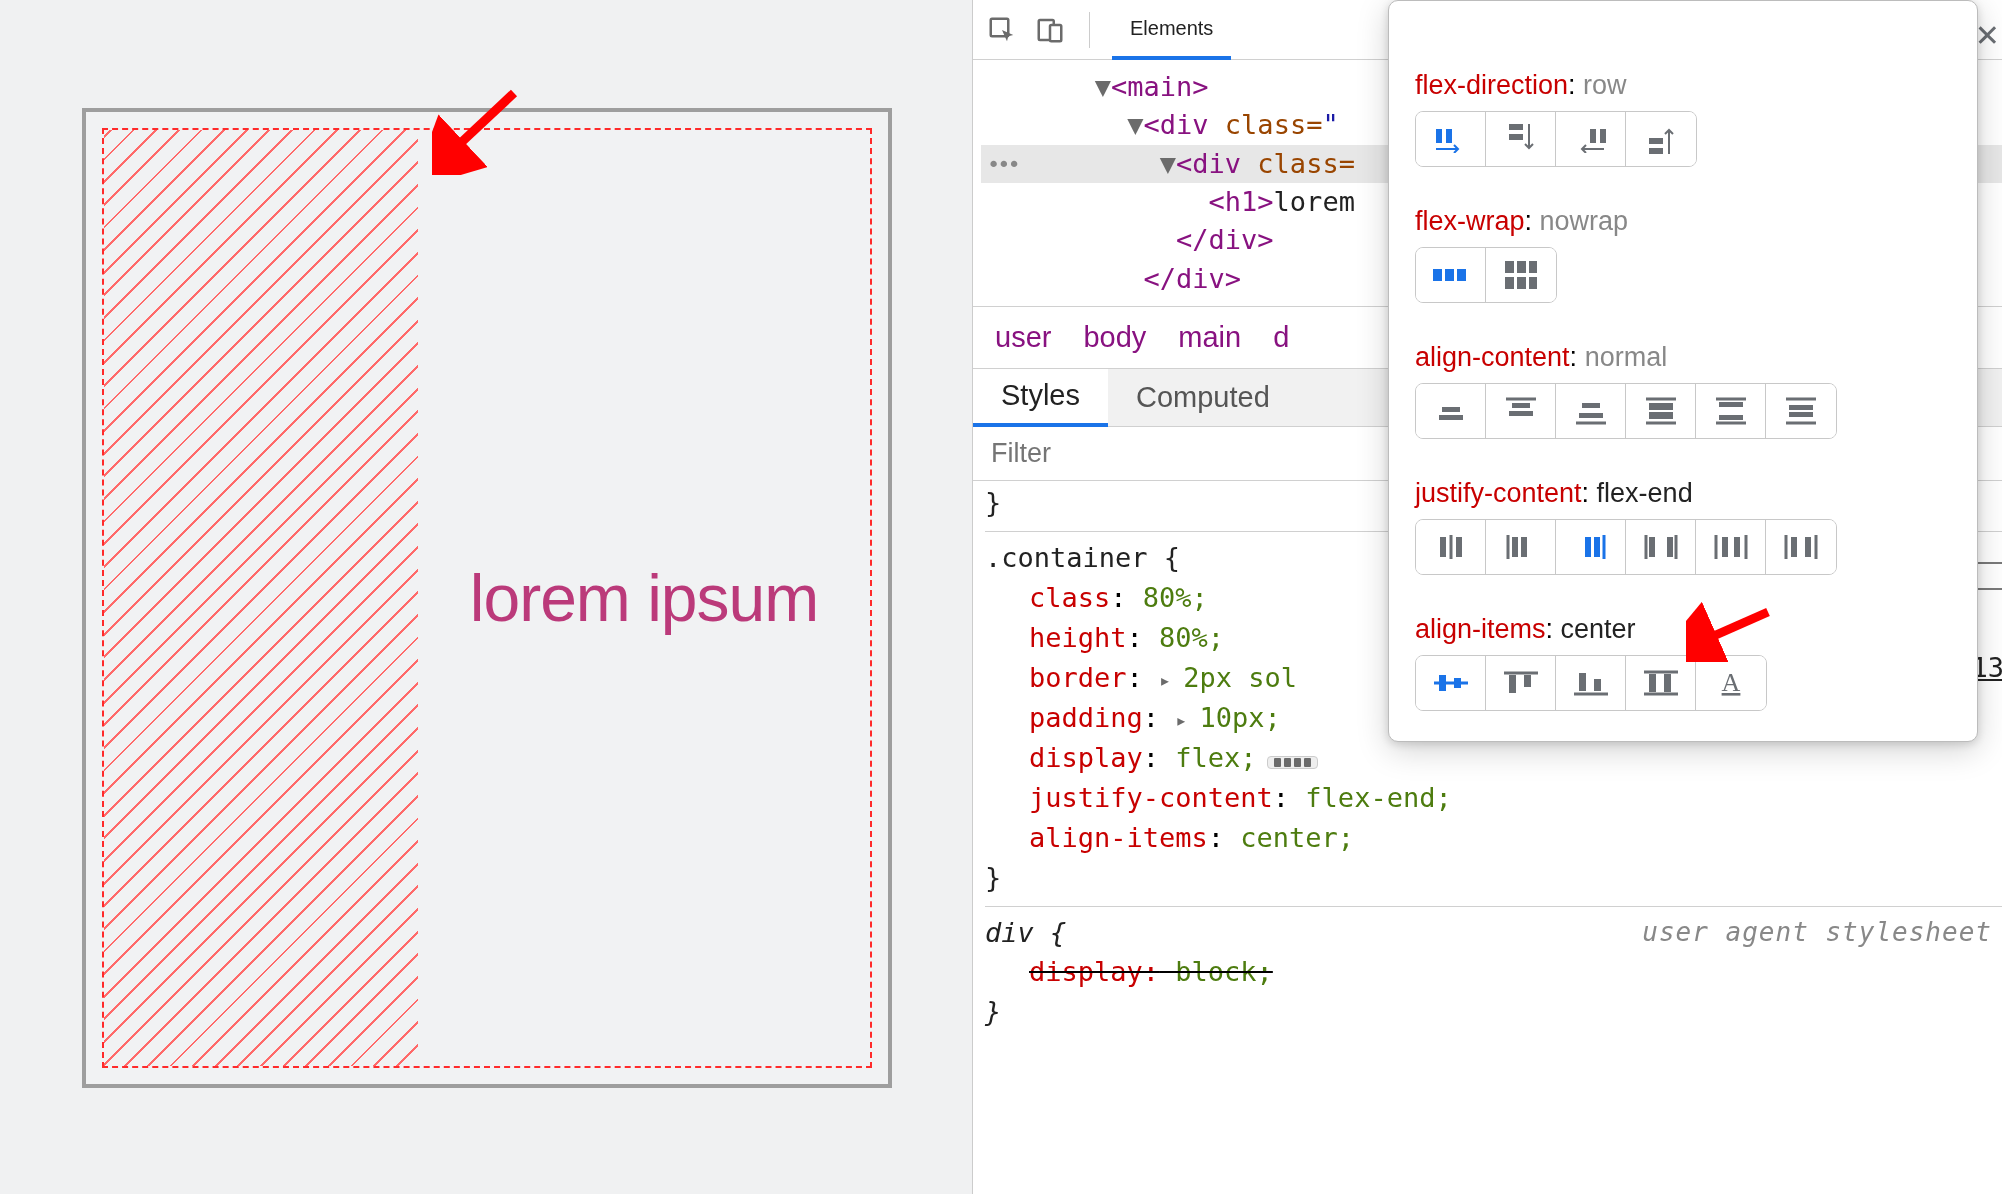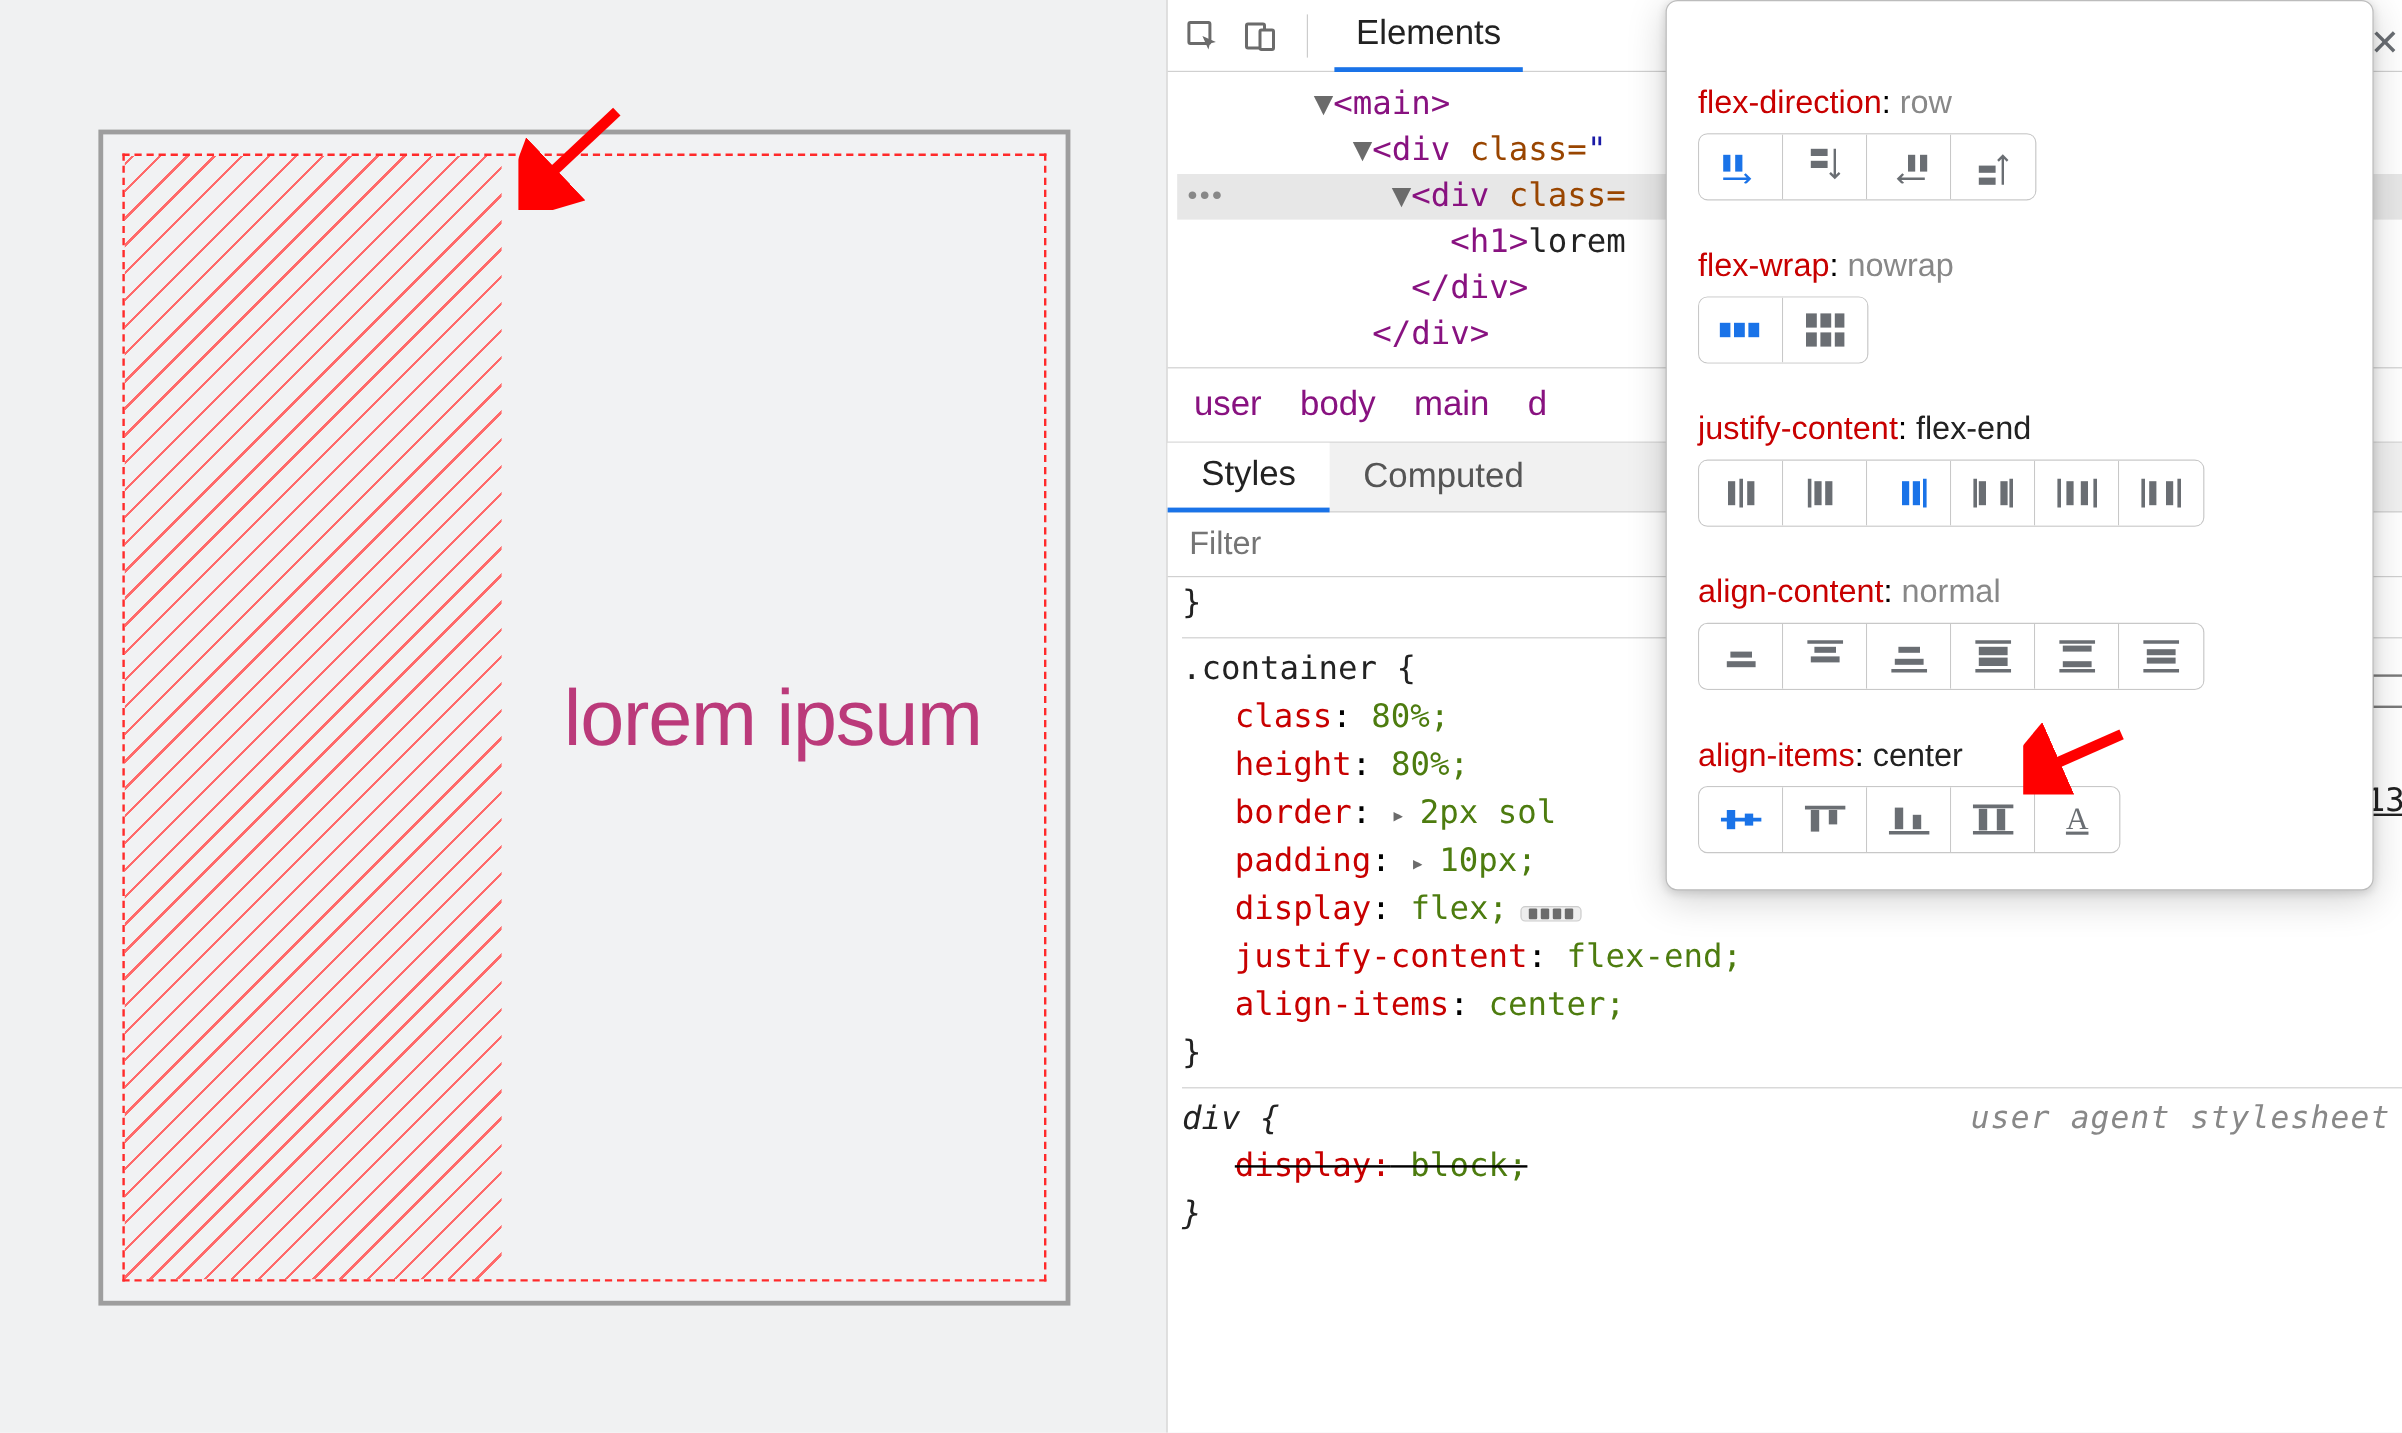--- a/index.html
+++ b/index.html
@@ -81,21 +81,21 @@
     gap: 14px;
   }
   .toolbar .divider {
     width: 1px;
     height: 36px;
     background: #ccc;
     margin: 0 8px;
   }
   .tab-panel {
     font-family: "Helvetica Neue", Arial, sans-serif;
-    font-size: 29px;
+    font-size: 20px;
     padding: 0 18px;
     height: 60px;
     display: flex;
     align-items: center;
     color: #222;
   }
   .tab-panel.active {
     border-bottom: 4px solid #1a73e8;
     margin-bottom: -1px;
   }
@@ -434,20 +434,69 @@
                 <rect x="12" y="0" width="9" height="12" fill="currentColor"></rect>
                 <rect x="24" y="0" width="9" height="12" fill="currentColor"></rect>
                 <rect x="0" y="16" width="9" height="12" fill="currentColor"></rect>
                 <rect x="12" y="16" width="9" height="12" fill="currentColor"></rect>
                 <rect x="24" y="16" width="9" height="12" fill="currentColor"></rect>
               </svg>
             </div>
           </div>
         </div>
         <div class="pop-row">
+          <div class="pop-label"><span class="prop">align-content</span>: <span class="val-grey">normal</span></div>
+          <div class="btn-group">
+            <div class="btn-opt">
+              <svg width="30" height="28">
+                <rect x="6" y="10" width="18" height="5" fill="currentColor"></rect>
+                <rect x="3" y="18" width="24" height="5" fill="currentColor"></rect>
+              </svg>
+            </div>
+            <div class="btn-opt">
+              <svg width="30" height="28">
+                <line x1="0" y1="2" x2="30" y2="2" stroke="currentColor" stroke-width="3"></line>
+                <rect x="6" y="6" width="18" height="5" fill="currentColor"></rect>
+                <rect x="3" y="14" width="24" height="5" fill="currentColor"></rect>
+              </svg>
+            </div>
+            <div class="btn-opt">
+              <svg width="30" height="28">
+                <rect x="6" y="6" width="18" height="5" fill="currentColor"></rect>
+                <rect x="3" y="16" width="24" height="5" fill="currentColor"></rect>
+                <line x1="0" y1="26" x2="30" y2="26" stroke="currentColor" stroke-width="3"></line>
+              </svg>
+            </div>
+            <div class="btn-opt">
+              <svg width="30" height="28">
+                <line x1="0" y1="2" x2="30" y2="2" stroke="currentColor" stroke-width="3"></line>
+                <rect x="3" y="6" width="24" height="7" fill="currentColor"></rect>
+                <rect x="3" y="15" width="24" height="7" fill="currentColor"></rect>
+                <line x1="0" y1="26" x2="30" y2="26" stroke="currentColor" stroke-width="3"></line>
+              </svg>
+            </div>
+            <div class="btn-opt">
+              <svg width="30" height="28">
+                <line x1="0" y1="2" x2="30" y2="2" stroke="currentColor" stroke-width="3"></line>
+                <rect x="3" y="5" width="24" height="5" fill="currentColor"></rect>
+                <rect x="3" y="18" width="24" height="5" fill="currentColor"></rect>
+                <line x1="0" y1="26" x2="30" y2="26" stroke="currentColor" stroke-width="3"></line>
+              </svg>
+            </div>
+            <div class="btn-opt">
+              <svg width="30" height="28">
+                <line x1="0" y1="2" x2="30" y2="2" stroke="currentColor" stroke-width="3"></line>
+                <rect x="3" y="8" width="24" height="5" fill="currentColor"></rect>
+                <rect x="3" y="15" width="24" height="5" fill="currentColor"></rect>
+                <line x1="0" y1="26" x2="30" y2="26" stroke="currentColor" stroke-width="3"></line>
+              </svg>
+            </div>
+          </div>
+        </div>
+        <div class="pop-row">
           <div class="pop-label"><span class="prop">justify-content</span>: <span class="val-black">flex-end</span></div>
           <div class="btn-group">
             <div class="btn-opt">
               <svg width="30" height="28">
                 <rect x="4" y="4" width="6" height="20" fill="currentColor"></rect>
                 <line x1="15" y1="2" x2="15" y2="26" stroke="currentColor" stroke-width="3"></line>
                 <rect x="20" y="4" width="6" height="20" fill="currentColor"></rect>
               </svg>
             </div>
             <div class="btn-opt">
@@ -479,69 +528,20 @@
                 <rect x="20" y="4" width="6" height="20" fill="currentColor"></rect>
                 <line x1="32" y1="2" x2="32" y2="26" stroke="currentColor" stroke-width="3"></line>
               </svg>
             </div>
             <div class="btn-opt">
               <svg width="34" height="28">
                 <line x1="2" y1="2" x2="2" y2="26" stroke="currentColor" stroke-width="3"></line>
                 <rect x="7" y="4" width="6" height="20" fill="currentColor"></rect>
                 <rect x="21" y="4" width="6" height="20" fill="currentColor"></rect>
                 <line x1="32" y1="2" x2="32" y2="26" stroke="currentColor" stroke-width="3"></line>
-              </svg>
-            </div>
-          </div>
-        </div>
-        <div class="pop-row">
-          <div class="pop-label"><span class="prop">align-content</span>: <span class="val-grey">normal</span></div>
-          <div class="btn-group">
-            <div class="btn-opt">
-              <svg width="30" height="28">
-                <rect x="6" y="10" width="18" height="5" fill="currentColor"></rect>
-                <rect x="3" y="18" width="24" height="5" fill="currentColor"></rect>
-              </svg>
-            </div>
-            <div class="btn-opt">
-              <svg width="30" height="28">
-                <line x1="0" y1="2" x2="30" y2="2" stroke="currentColor" stroke-width="3"></line>
-                <rect x="6" y="6" width="18" height="5" fill="currentColor"></rect>
-                <rect x="3" y="14" width="24" height="5" fill="currentColor"></rect>
-              </svg>
-            </div>
-            <div class="btn-opt">
-              <svg width="30" height="28">
-                <rect x="6" y="6" width="18" height="5" fill="currentColor"></rect>
-                <rect x="3" y="16" width="24" height="5" fill="currentColor"></rect>
-                <line x1="0" y1="26" x2="30" y2="26" stroke="currentColor" stroke-width="3"></line>
-              </svg>
-            </div>
-            <div class="btn-opt">
-              <svg width="30" height="28">
-                <line x1="0" y1="2" x2="30" y2="2" stroke="currentColor" stroke-width="3"></line>
-                <rect x="3" y="6" width="24" height="7" fill="currentColor"></rect>
-                <rect x="3" y="15" width="24" height="7" fill="currentColor"></rect>
-                <line x1="0" y1="26" x2="30" y2="26" stroke="currentColor" stroke-width="3"></line>
-              </svg>
-            </div>
-            <div class="btn-opt">
-              <svg width="30" height="28">
-                <line x1="0" y1="2" x2="30" y2="2" stroke="currentColor" stroke-width="3"></line>
-                <rect x="3" y="5" width="24" height="5" fill="currentColor"></rect>
-                <rect x="3" y="18" width="24" height="5" fill="currentColor"></rect>
-                <line x1="0" y1="26" x2="30" y2="26" stroke="currentColor" stroke-width="3"></line>
-              </svg>
-            </div>
-            <div class="btn-opt">
-              <svg width="30" height="28">
-                <line x1="0" y1="2" x2="30" y2="2" stroke="currentColor" stroke-width="3"></line>
-                <rect x="3" y="8" width="24" height="5" fill="currentColor"></rect>
-                <rect x="3" y="15" width="24" height="5" fill="currentColor"></rect>
-                <line x1="0" y1="26" x2="30" y2="26" stroke="currentColor" stroke-width="3"></line>
               </svg>
             </div>
           </div>
         </div>
         <div class="pop-row">
           <div class="pop-label"><span class="prop">align-items</span>: <span class="val-black">center</span></div>
           <div class="btn-group">
             <div class="btn-opt selected">
               <svg width="34" height="28">
                 <line x1="0" y1="14" x2="34" y2="14" stroke="currentColor" stroke-width="3"></line>

